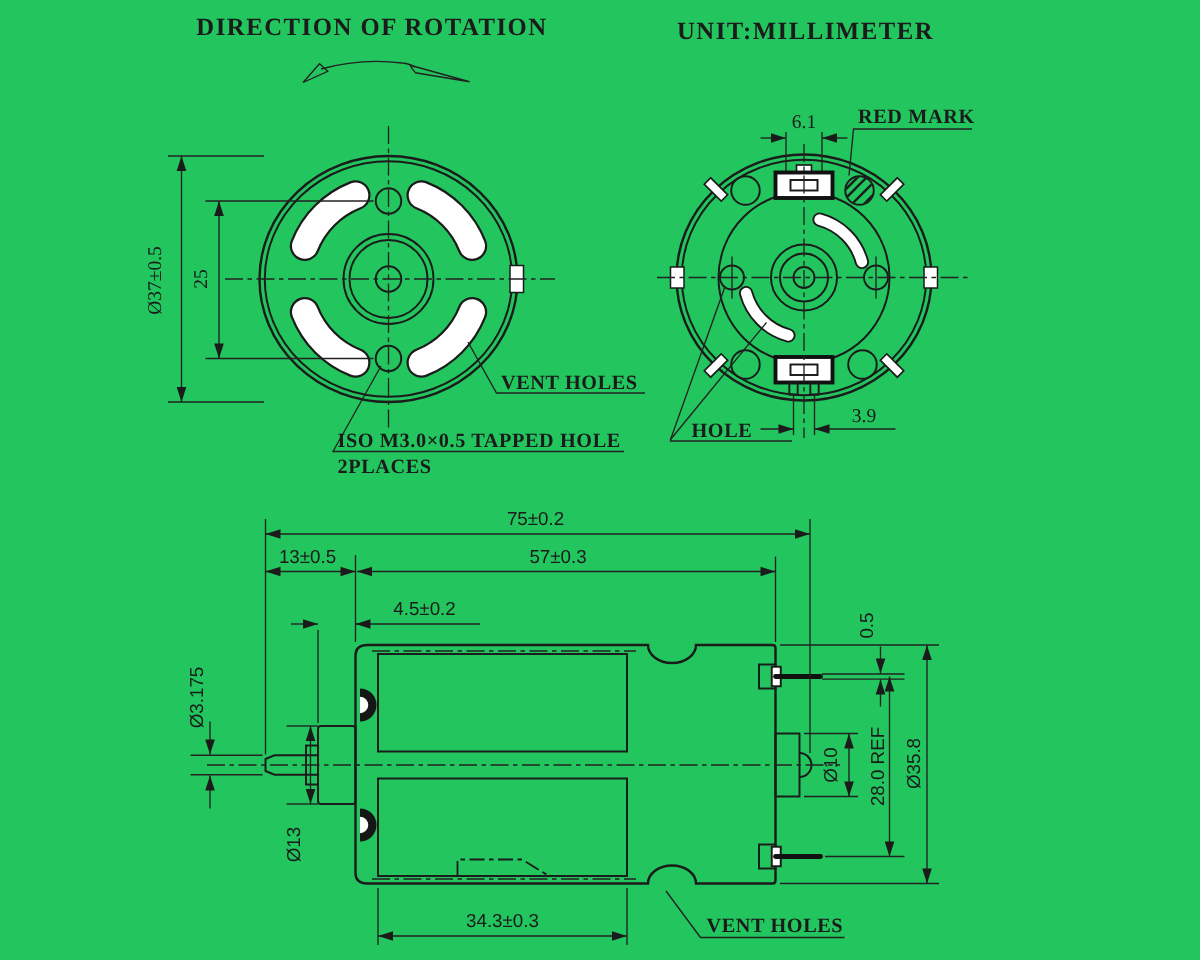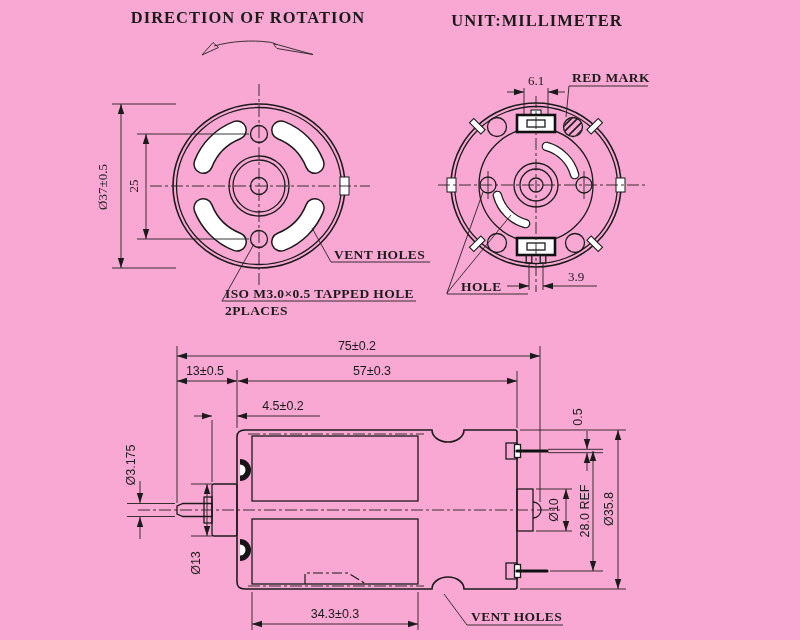--- a/index.html
+++ b/index.html
@@ -1,16 +1,16 @@
 <!DOCTYPE html>
 <html><head>
 <meta charset="utf-8">
 <style>
   html,body{margin:0;padding:0;background:#fff;}
-  .stage{width:800px;height:640px;background:#f9a8d4;position:relative;overflow:hidden;}
+  .stage{width:800px;height:640px;background:#22c55e;position:relative;overflow:hidden;}
   svg{display:block;}
   text{fill:#1b1b1b;}
   .t-head{font-family:"Liberation Serif",serif;font-weight:bold;font-size:16.5px;letter-spacing:1px;}
   .t-lbl{font-family:"Liberation Serif",serif;font-weight:bold;font-size:13.5px;letter-spacing:.4px;}
   .t-dimS{font-family:"Liberation Serif",serif;font-size:13px;}
   .t-dimN{font-family:"Liberation Sans",sans-serif;font-size:12.5px;}
   .ln{stroke:#1b1b1b;fill:none;stroke-width:1.3;}
   .ln-bold{stroke:#1b1b1b;fill:none;stroke-width:1.6;}
   .ln-term{stroke:#111;fill:none;stroke-width:2.6;}
   .ln-thin{stroke:#222;fill:none;stroke-width:.9;}

